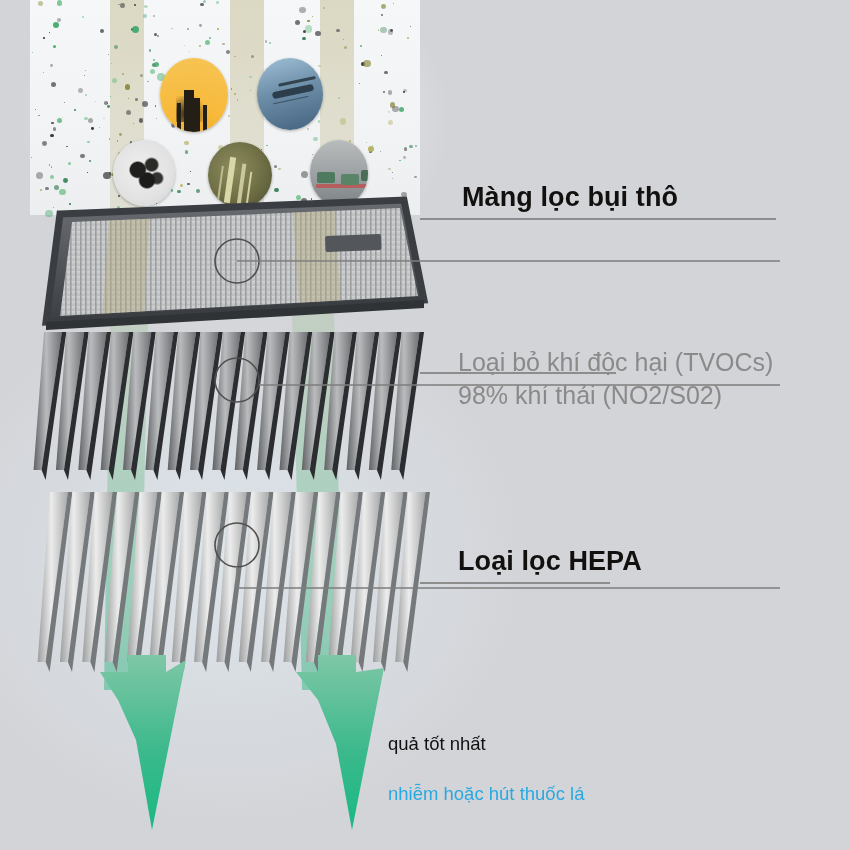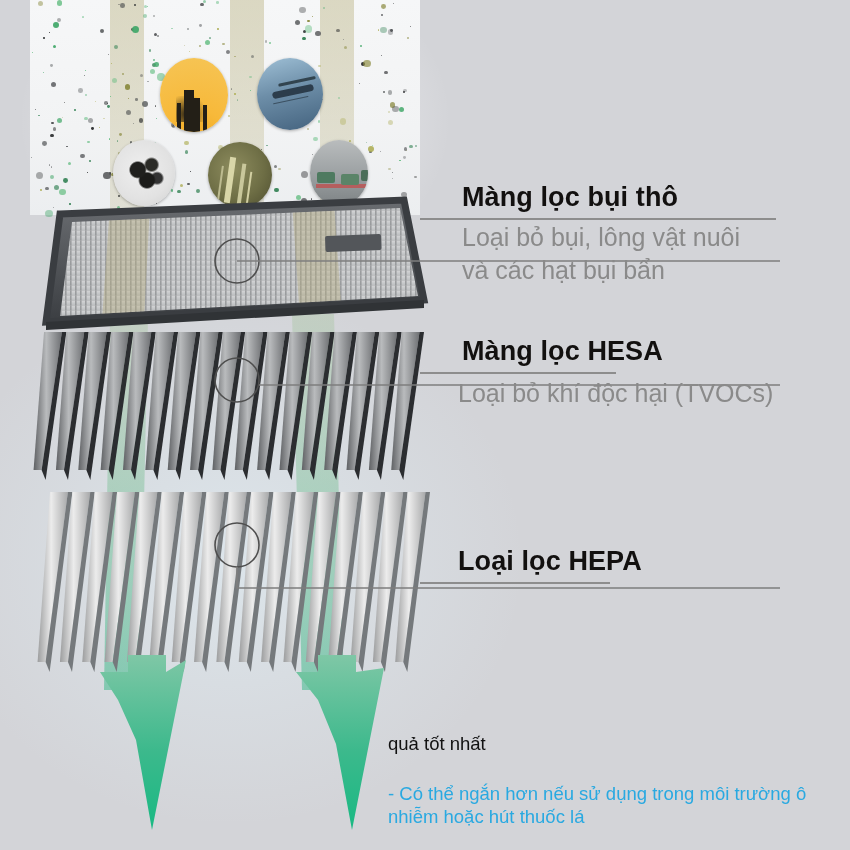--- a/index.html
+++ b/index.html
@@ -486,40 +486,35 @@
       <path d="M259,385 H780" stroke="#7e7e7e" stroke-width="1.6" fill="none"></path>
 
       <circle cx="237" cy="545" r="22" fill="none" stroke="#4f4f4f" stroke-width="1.6"></circle>
       <path d="M237,567 V588 H780" stroke="#7e7e7e" stroke-width="1.6" fill="none"></path>
     </g>
   </svg>
 
   <div class="callout" style="left:420px;top:182px;width:420px;">
     <div class="c-title" style="font-size:27px;padding-left:42px;">Màng lọc bụi thô</div>
     <div class="c-rule" style="left:0;top:36px;width:356px;"></div>
-    <div class="c-body" style="font-size:25px;padding-left:42px;padding-top:8px;">
-      <div>Loại bỏ bụi, lông vật nuôi</div>
-      <div>và các hạt bụi bẩn</div>
-    </div>
   </div>
 
   <div class="callout" style="left:420px;top:336px;width:420px;">
-    <div class="c-title" style="font-size:27px;padding-left:42px;">Màng lọc HESA</div>
     <div class="c-rule" style="left:0;top:36px;width:196px;"></div>
     <div class="c-body" style="font-size:25px;padding-left:38px;padding-top:10px;">
       <div>Loại bỏ khí độc hại (TVOCs)</div>
+      <div>98% khí thải (NO2/S02)</div>
     </div>
   </div>
 
   <div class="callout" style="left:420px;top:546px;width:430px;">
     <div class="c-title" style="font-size:27px;padding-left:38px;">Loại lọc HEPA</div>
     <div class="c-rule" style="left:0;top:36px;width:190px;"></div>
   </div>
 
   <div class="note-black" style="left:388px;top:732px;width:455px;font-size:18.5px;">
     <div>quả tốt nhất</div>
   </div>
   <div class="note-blue" style="left:388px;top:782px;width:455px;font-size:18.5px;">
-    <div>- Có thể ngắn hơn nếu sử dụng trong môi trường ô</div>
     <div>nhiễm hoặc hút thuốc lá</div>
   </div>
 
 </div>
 
 </body></html>

